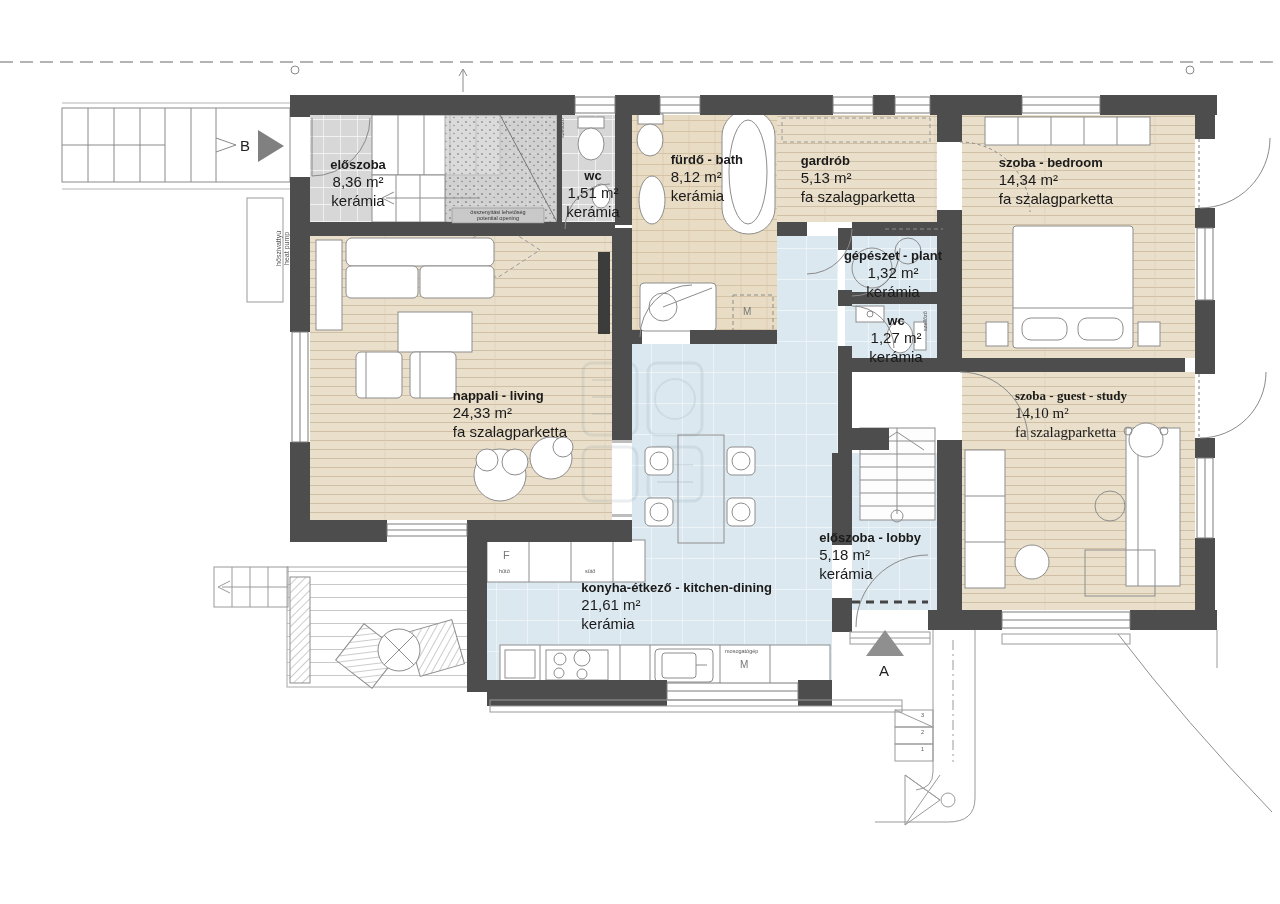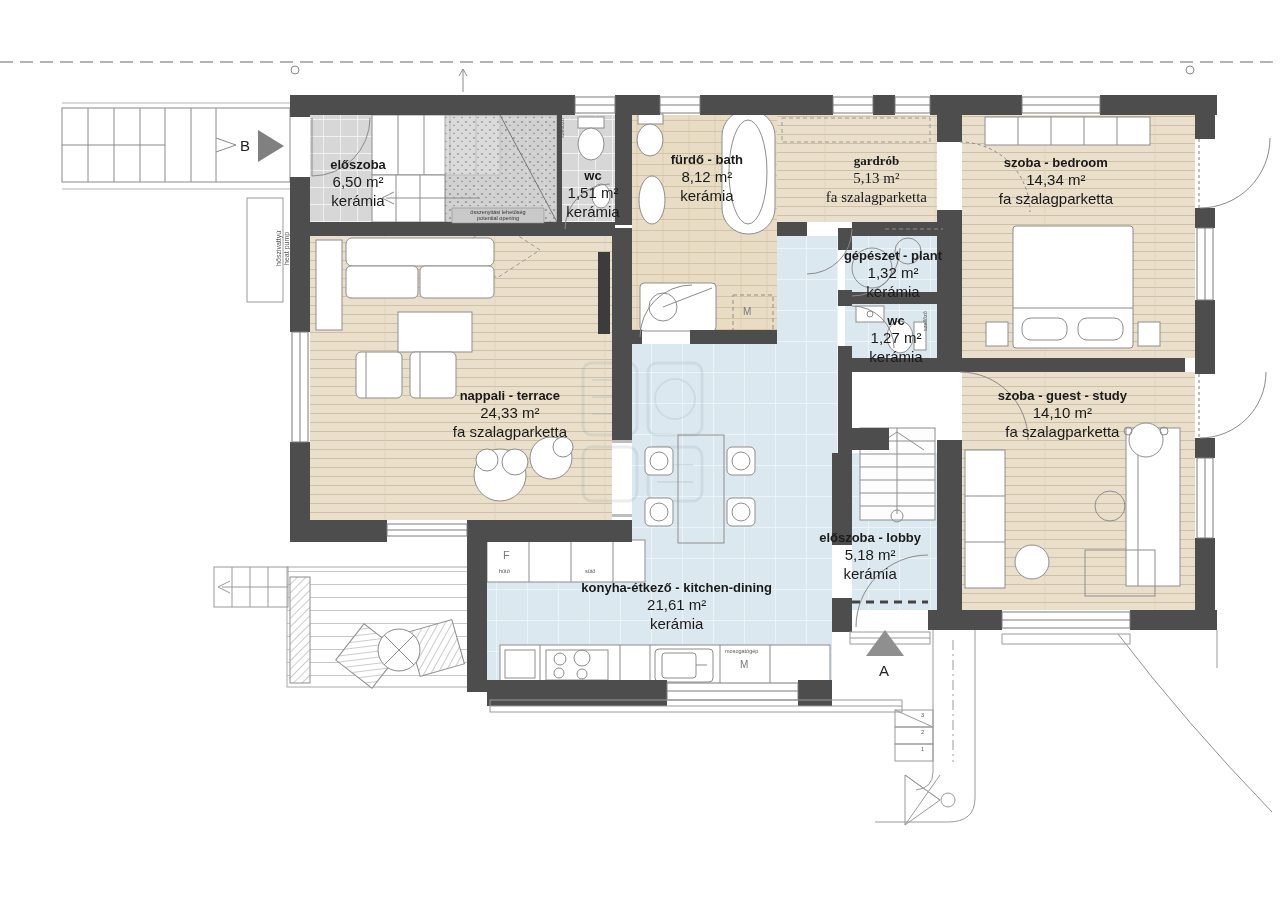--- a/index.html
+++ b/index.html
@@ -3,21 +3,21 @@
 <meta charset="utf-8">
 <style>
   html,body{margin:0;padding:0;background:#fff;}
   .canvas{position:relative;width:1280px;height:904px;background:#fff;overflow:hidden;
           font-family:"Liberation Sans",sans-serif;color:#1a1a1a;}
   .canvas svg{position:absolute;left:0;top:0;}
   .room-label{position:absolute;line-height:1.24;white-space:nowrap;z-index:5;}
   .room-label .rn{font-weight:bold;font-size:13px;}
   .room-label .ra,.room-label .rm{font-size:15px;}
   .anchor-c{transform:translateX(-50%);text-align:center;}
-  .anchor-r{text-align:center;}
+  .anchor-r{text-align:left;}
   .tiny{position:absolute;z-index:6;color:#555;}
   .plan-title{position:absolute;right:26px;top:852px;font-size:23px;color:#161616;z-index:7;}
   .marker-letter{position:absolute;font-size:15px;color:#222;z-index:6;}
   .rot{transform:rotate(-90deg);transform-origin:center center;text-align:center;}
 </style>
 </head>
 <body>
 
 <div class="canvas">
 
@@ -363,59 +363,59 @@
     <circle cx="948" cy="800" r="7"></circle>
     <path d="M1118 634 Q1185 722 1272 812" stroke="#8f8f8f"></path>
     <line x1="1217" y1="630" x2="1217" y2="668"></line>
   </g>
 
   <polygon points="866,656 904,656 885,630" fill="#8f8f8f"></polygon>
 </svg>
 
 <div class="room-label anchor-c" style="left:358px;top:157px;">
   <div class="rn">előszoba</div>
-  <div class="ra">6,50 m²</div>
+  <div class="ra">8,36 m²</div>
   <div class="rm">kerámia</div>
 </div>
 <div class="room-label anchor-c" style="left:593px;top:168px;">
   <div class="rn">wc</div>
   <div class="ra">1,51 m²</div>
   <div class="rm">kerámia</div>
 </div>
 <div class="room-label anchor-r" style="right:537px;top:152px;">
   <div class="rn">fürdő - bath</div>
   <div class="ra">8,12 m²</div>
   <div class="rm">kerámia</div>
 </div>
-<div class="room-label anchor-r" style="right:353px;top:153px;font-family:Liberation Serif, serif;">
+<div class="room-label anchor-r" style="right:365px;top:153px;">
   <div class="rn">gardrób</div>
   <div class="ra">5,13 m²</div>
   <div class="rm">fa szalagparketta</div>
 </div>
 <div class="room-label anchor-r" style="right:167px;top:155px;">
   <div class="rn">szoba - bedroom</div>
   <div class="ra">14,34 m²</div>
   <div class="rm">fa szalagparketta</div>
 </div>
 <div class="room-label anchor-c" style="left:893px;top:248px;">
   <div class="rn">gépészet - plant</div>
   <div class="ra">1,32 m²</div>
   <div class="rm">kerámia</div>
 </div>
 <div class="room-label anchor-c" style="left:896px;top:313px;">
   <div class="rn">wc</div>
   <div class="ra">1,27 m²</div>
   <div class="rm">kerámia</div>
 </div>
 <div class="room-label anchor-r" style="right:713px;top:388px;">
-  <div class="rn">nappali - terrace</div>
+  <div class="rn">nappali - living</div>
   <div class="ra">24,33 m²</div>
   <div class="rm">fa szalagparketta</div>
 </div>
-<div class="room-label anchor-r" style="right:153px;top:388px;">
+<div class="room-label anchor-r" style="right:153px;top:388px;font-family:Liberation Serif, serif;">
   <div class="rn">szoba - guest - study</div>
   <div class="ra">14,10 m²</div>
   <div class="rm">fa szalagparketta</div>
 </div>
 <div class="room-label anchor-r" style="right:359px;top:530px;">
   <div class="rn">előszoba - lobby</div>
   <div class="ra">5,18 m²</div>
   <div class="rm">kerámia</div>
 </div>
 <div class="room-label anchor-r" style="right:508px;top:580px;">

